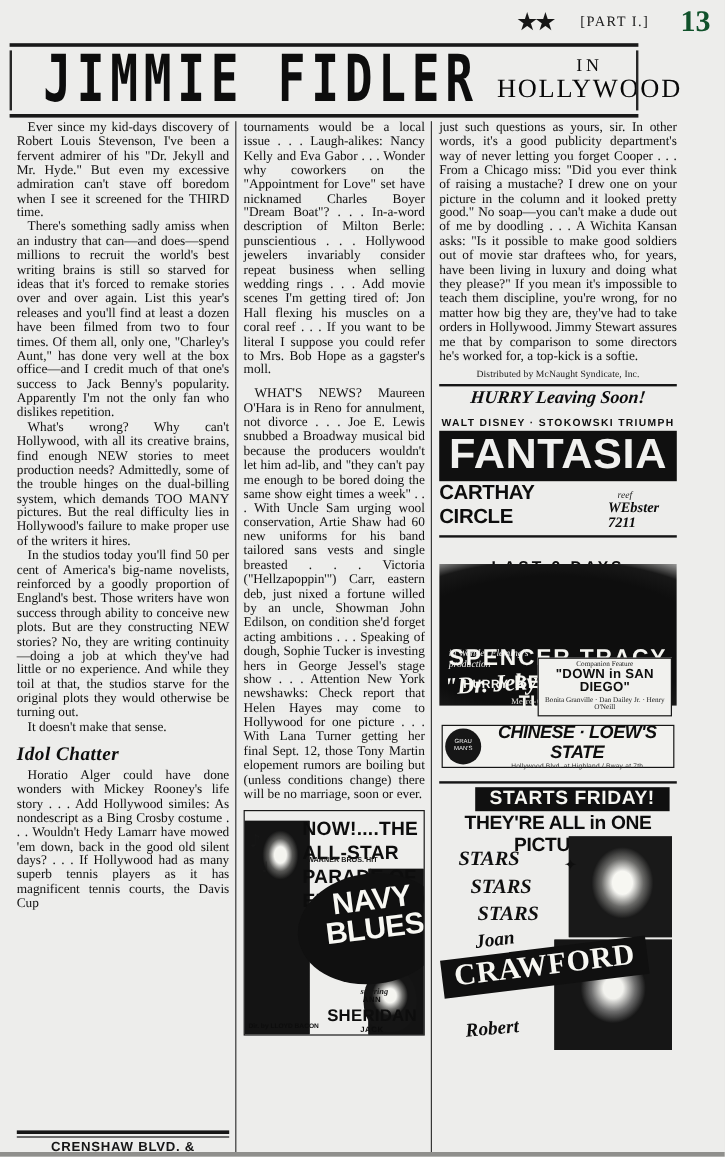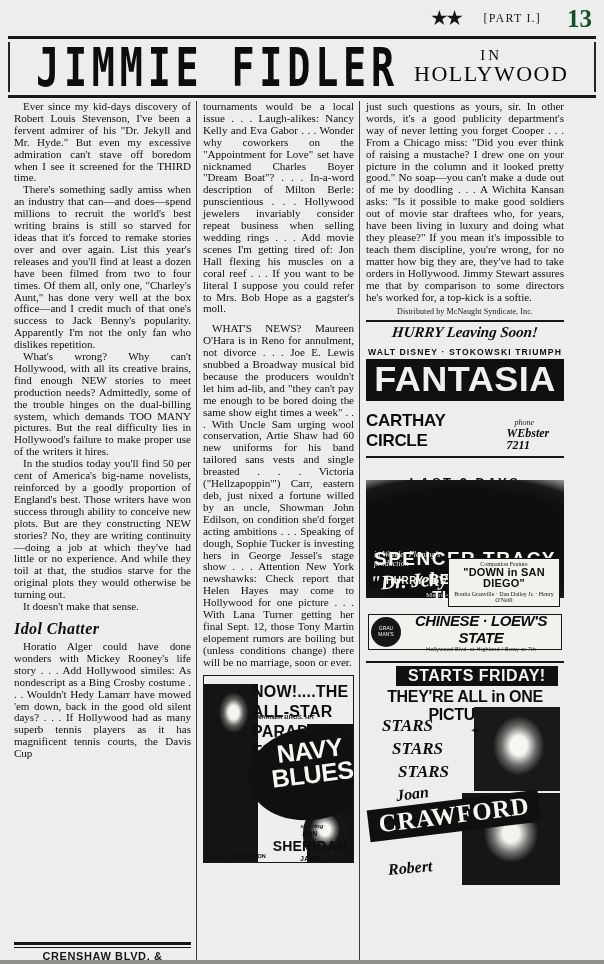--- a/index.html
+++ b/index.html
@@ -31,21 +31,21 @@
     font-size: 12px; letter-spacing: 1.2px; color: #222;
     margin-right: 26px; font-variant: small-caps;
   }
   .hdr-page {
     font-family: "Liberation Serif", serif;
     font-size: 25px; font-weight: bold; color: #14532d; line-height: 1;
   }
 
   
   .masthead {
-    position: absolute; top: 36px; left: 8px; width: 588px; height: 62px;
+    position: absolute; top: 36px; left: 8px; width: 524px; height: 62px;
     border-top: 3px solid #1d1d1d;
     border-bottom: 3px solid #1d1d1d;
     display: flex; align-items: center;
   }
   .masthead::before, .masthead::after {
     content: ""; position: absolute; top: 3px; bottom: 3px; width: 2px;
     background: #2a2a2a;
   }
   .masthead::before { left: 0; }
   .masthead::after  { right: 0; }
@@ -126,21 +126,21 @@
   }
   .fz-title {
     background: #141414; color: #ececea;
     font-family: "Liberation Sans", sans-serif;
     font-size: 35px; font-weight: bold; text-align: center;
     letter-spacing: 0.5px; margin-top: 2px; padding: 3px 0 5px 0;
     line-height: 0.95; transform: scaleX(1.03);
   }
   .fz-foot {
     display: flex; align-items: flex-end; justify-content: center;
-    margin-top: 10px; gap: 20px;
+    margin-top: 0; gap: 20px;
   }
   .fz-theater {
     font-family: "Liberation Sans", sans-serif;
     font-size: 17px; font-weight: bold; color: #111; letter-spacing: -0.3px;
   }
   .fz-phone { text-align: left; line-height: 1; }
   .fz-phone .ph-lab {
     font-family: "Liberation Serif", serif; font-style: italic;
     font-size: 8px; color: #222; display: block; margin-left: 8px;
   }
@@ -448,21 +448,21 @@
       </div>
       <div class="credit">Distributed by McNaught Syndicate, Inc.</div>
 
       <div class="ad ad-fantasia">
         <div class="fz-hurry">HURRY Leaving Soon!</div>
         <div class="fz-sub">WALT DISNEY · STOKOWSKI TRIUMPH</div>
         <div class="fz-title">FANTASIA</div>
         <div class="fz-foot">
           <div class="fz-theater">CARTHAY CIRCLE</div>
           <div class="fz-phone">
-            <span class="ph-lab">phone</span>
+            <span class="ph-lab">reef</span>
             <span class="ph-num">WEbster 7211</span>
           </div>
         </div>
       </div>
 
       <div class="ad ad-jekyll">
         <div class="jk-last">LAST 2 DAYS</div>
         <div class="jk-dark"></div>
         <div class="jk-names">
           <div class="jk-n1">SPENCER TRACY</div>

